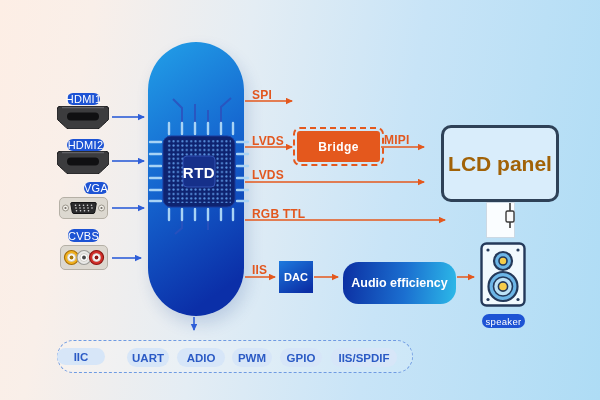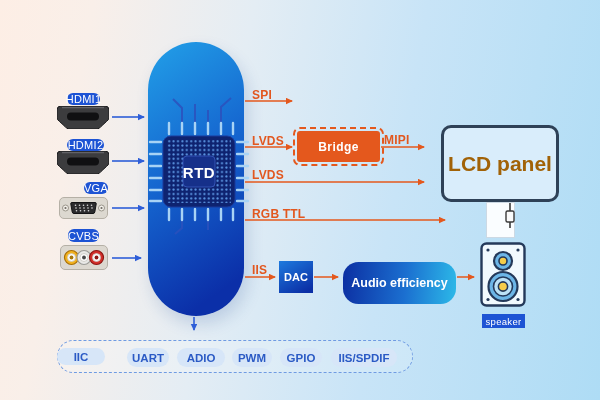--- a/index.html
+++ b/index.html
@@ -217,21 +217,21 @@
     <circle cx="9" cy="9" r="1.6" fill="#24395a"></circle>
       <circle cx="39" cy="9" r="1.6" fill="#24395a"></circle>
     <circle cx="9" cy="58.5" r="1.6" fill="#24395a"></circle>
       <circle cx="39" cy="58.5" r="1.6" fill="#24395a"></circle>
     <circle cx="24" cy="20" r="9" fill="#6db6e7" stroke="#24395a" stroke-width="2.2"></circle>
     <circle cx="24" cy="20" r="4" fill="#f6cd4a" stroke="#24395a" stroke-width="1.6"></circle>
     <circle cx="24" cy="45.5" r="14.5" fill="#6db6e7" stroke="#24395a" stroke-width="2.2"></circle>
     <circle cx="24" cy="45.5" r="9.5" fill="#bce2f7" stroke="#24395a" stroke-width="1.6"></circle>
     <circle cx="24" cy="45.5" r="4.6" fill="#f6cd4a" stroke="#24395a" stroke-width="1.6"></circle>
   </svg>
-  <div class="abs tag" style="left:482px;top:314px;width:43px;height:14px;font-size:9.5px;border-radius:0;font-weight:normal">speaker</div>
+  <div class="abs tag" style="left:482px;top:314px;width:43px;height:14px;font-size:9.5px;border-radius:7px;font-weight:normal">speaker</div>
 
   <div class="abs periph-bar" style="left:57px;top:340px;width:356px;height:33px"></div>
   <div class="abs pill" style="left:57px;top:348px;width:48px;height:17px">IIC</div>
   <div class="abs pill" style="left:127px;top:348px;width:42px;height:19px">UART</div>
   <div class="abs pill" style="left:177px;top:348px;width:48px;height:19px">ADIO</div>
   <div class="abs pill" style="left:232px;top:348px;width:40px;height:19px">PWM</div>
   <div class="abs pill" style="left:280px;top:348px;width:42px;height:19px">GPIO</div>
   <div class="abs pill" style="left:331px;top:348px;width:66px;height:19px">IIS/SPDIF</div>
 
 </div>

